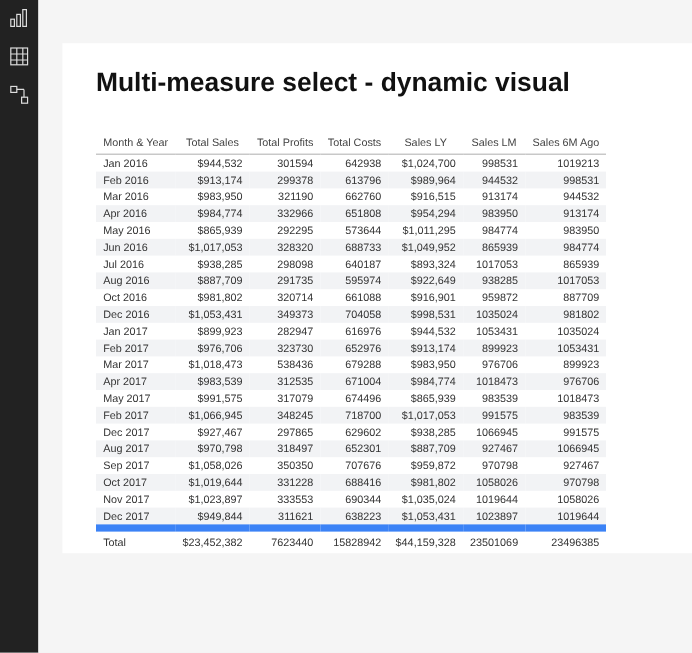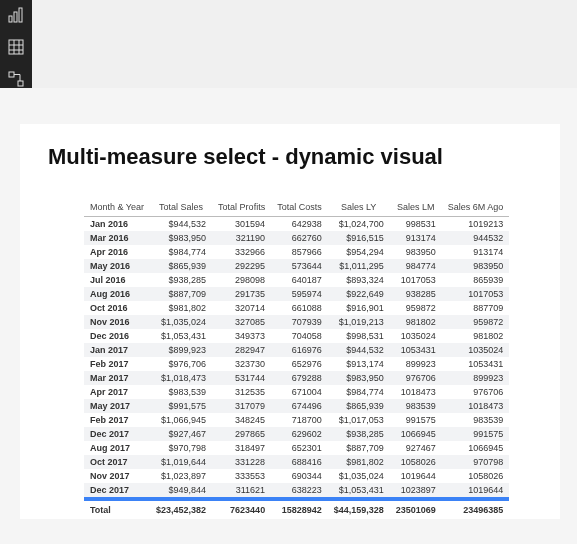--- a/index.html
+++ b/index.html
@@ -8,21 +8,20 @@
     width: 577px;
     height: 544px;
     font-family: "Segoe UI", Arial, sans-serif;
     background: #f0f0f0;
     overflow: hidden;
   }
   .app {
     display: flex;
     width: 100%;
     height: 100%;
-    flex-direction: column;
   }
   .sidebar {
     width: 32px;
     background: #222;
     display: flex;
     flex-direction: column;
     align-items: center;
     padding-top: 6px;
     gap: 14px;
     flex-shrink: 0;
@@ -59,49 +58,47 @@
     font-size: 22px;
     font-weight: 700;
     color: #111;
     margin: 0 0 28px 0;
     white-space: nowrap;
   }
   table {
     border-collapse: collapse;
     font-size: 9px;
     color: #333;
-    margin-left: 36px;
   }
   thead th {
     font-weight: 400;
     color: #444;
     padding: 4px 6px;
     border-bottom: 1px solid #bbb;
     white-space: nowrap;
   }
   thead th:first-child {
     text-align: left;
   }
   tbody td {
     padding: 2px 6px;
     text-align: right;
     white-space: nowrap;
   }
   tbody td:first-child {
     text-align: left;
-    font-weight: bold;
   }
   tbody tr:nth-child(even) {
     background: #f2f3f5;
   }
   tfoot td {
-    font-weight: 700;
+    font-weight: 400;
     padding: 4px 6px;
     text-align: right;
-    border-top: 4px solid #3b82f6;
+    border-top: 6px solid #3b82f6;
     white-space: nowrap;
   }
   tfoot td:first-child {
     text-align: left;
   }
 </style>
 </head>
 <body>
 
 <div class="app">
@@ -152,47 +149,65 @@
             <tr>
               <td>Jan 2016</td>
               <td>$944,532</td>
               <td>301594</td>
               <td>642938</td>
               <td>$1,024,700</td>
               <td>998531</td>
               <td>1019213</td>
             </tr>
             <tr>
+              <td>Feb 2016</td>
+              <td>$913,174</td>
+              <td>299378</td>
+              <td>613796</td>
+              <td>$989,964</td>
+              <td>944532</td>
+              <td>998531</td>
+            </tr>
+            <tr>
               <td>Mar 2016</td>
               <td>$983,950</td>
               <td>321190</td>
               <td>662760</td>
               <td>$916,515</td>
               <td>913174</td>
               <td>944532</td>
             </tr>
             <tr>
               <td>Apr 2016</td>
               <td>$984,774</td>
               <td>332966</td>
-              <td>857966</td>
+              <td>651808</td>
               <td>$954,294</td>
               <td>983950</td>
               <td>913174</td>
             </tr>
             <tr>
               <td>May 2016</td>
               <td>$865,939</td>
               <td>292295</td>
               <td>573644</td>
               <td>$1,011,295</td>
               <td>984774</td>
               <td>983950</td>
             </tr>
             <tr>
+              <td>Jun 2016</td>
+              <td>$1,017,053</td>
+              <td>328320</td>
+              <td>688733</td>
+              <td>$1,049,952</td>
+              <td>865939</td>
+              <td>984774</td>
+            </tr>
+            <tr>
               <td>Jul 2016</td>
               <td>$938,285</td>
               <td>298098</td>
               <td>640187</td>
               <td>$893,324</td>
               <td>1017053</td>
               <td>865939</td>
             </tr>
             <tr>
               <td>Aug 2016</td>
@@ -206,29 +221,20 @@
             <tr>
               <td>Oct 2016</td>
               <td>$981,802</td>
               <td>320714</td>
               <td>661088</td>
               <td>$916,901</td>
               <td>959872</td>
               <td>887709</td>
             </tr>
             <tr>
-              <td>Nov 2016</td>
-              <td>$1,035,024</td>
-              <td>327085</td>
-              <td>707939</td>
-              <td>$1,019,213</td>
-              <td>981802</td>
-              <td>959872</td>
-            </tr>
-            <tr>
               <td>Dec 2016</td>
               <td>$1,053,431</td>
               <td>349373</td>
               <td>704058</td>
               <td>$998,531</td>
               <td>1035024</td>
               <td>981802</td>
             </tr>
             <tr>
               <td>Jan 2017</td>
@@ -244,21 +250,21 @@
               <td>$976,706</td>
               <td>323730</td>
               <td>652976</td>
               <td>$913,174</td>
               <td>899923</td>
               <td>1053431</td>
             </tr>
             <tr>
               <td>Mar 2017</td>
               <td>$1,018,473</td>
-              <td>531744</td>
+              <td>538436</td>
               <td>679288</td>
               <td>$983,950</td>
               <td>976706</td>
               <td>899923</td>
             </tr>
             <tr>
               <td>Apr 2017</td>
               <td>$983,539</td>
               <td>312535</td>
               <td>671004</td>
@@ -294,20 +300,29 @@
               <td>991575</td>
             </tr>
             <tr>
               <td>Aug 2017</td>
               <td>$970,798</td>
               <td>318497</td>
               <td>652301</td>
               <td>$887,709</td>
               <td>927467</td>
               <td>1066945</td>
+            </tr>
+            <tr>
+              <td>Sep 2017</td>
+              <td>$1,058,026</td>
+              <td>350350</td>
+              <td>707676</td>
+              <td>$959,872</td>
+              <td>970798</td>
+              <td>927467</td>
             </tr>
             <tr>
               <td>Oct 2017</td>
               <td>$1,019,644</td>
               <td>331228</td>
               <td>688416</td>
               <td>$981,802</td>
               <td>1058026</td>
               <td>970798</td>
             </tr>

